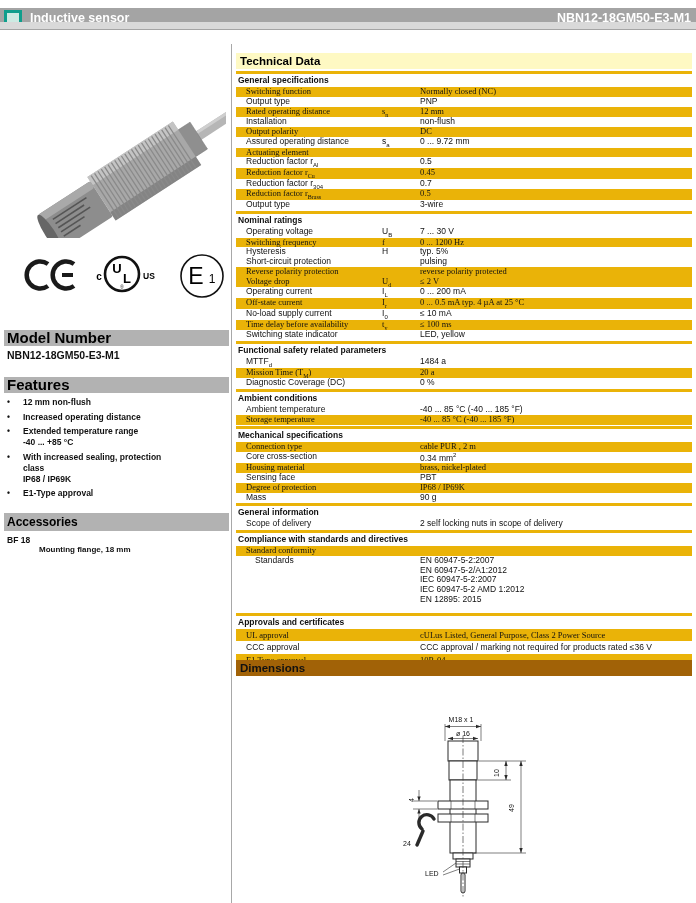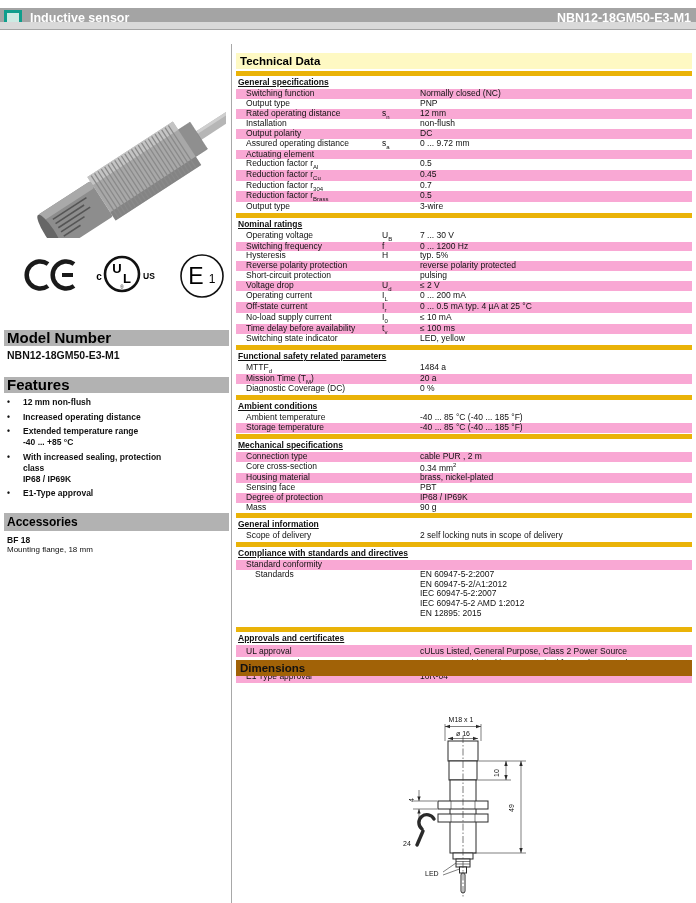--- a/index.html
+++ b/index.html
@@ -23,33 +23,33 @@
     font-size:15px;font-weight:bold;line-height:16px;padding-left:3px;box-sizing:border-box;color:#000;}
   #bar-model{top:330px;}
   #model-value{position:absolute;left:7px;top:349px;font-size:10.5px;font-weight:bold;}
   #bar-features{top:377px;}
   .features{position:absolute;left:7px;top:397px;width:218px;margin:0;padding:0;list-style:none;}
   .features li{display:flex;margin-bottom:3.5px;font-size:8.5px;font-weight:bold;line-height:11px;}
   .features .dot{width:16px;flex:0 0 16px;}
   #bar-acc{top:513px;height:18px;line-height:18px;font-size:12px;}
   .acc-item{position:absolute;left:7px;top:535px;font-size:8.5px;line-height:10px;}
   .acc-item .nm{font-weight:bold;}
-  .acc-item .ds{font-size:8px;font-weight:normal;}
+  .acc-item .ds{font-size:8px;font-weight:bold;margin-left:32px;}
 
   
   .right-col{position:absolute;left:236px;top:53px;width:456px;}
   .main-title{height:16px;background:#fef9c3;font-size:11.5px;font-weight:bold;
     line-height:16px;padding-left:4px;color:#000;}
   #tech-rows{margin-top:2px;}
-  .sec-h{font-weight:bold;font-size:8.5px;border-top:5px solid #eab308;
-    padding:1.8px 0 1.4px 2px;margin-top:1px;line-height:9.8px;text-decoration:underline;}
+  .sec-h{font-weight:bold;font-size:8.5px;border-top:3px solid #eab308;
+    padding:1.8px 0 1.4px 2px;margin-top:1px;line-height:9.8px;}
   .sec-h.gap{margin-top:8px;}
   .trow{display:grid;grid-template-columns:136px 38px 1fr;padding-left:10px;
     font-size:8.5px;line-height:9.8px;min-height:9.8px;align-items:start;}
-  .trow.shade{background:#f9a8d4;}
+  .trow.shade{background:#eab308;font-family:Liberation Serif, serif;}
   .trow.tall{line-height:12.6px;min-height:12.6px;}
   .tl.ind2{padding-left:9px;}
   sub{font-size:6px;line-height:1;}
   sup{font-size:6px;line-height:1;}
 
   .dim-bar{position:absolute;left:236px;top:660px;width:456px;height:16px;background:#a16207;
     font-size:11.5px;font-weight:bold;line-height:16px;padding-left:4px;box-sizing:border-box;}
   .dim-draw{position:absolute;left:385px;top:698px;}
   .dim-draw text{font-size:7px;fill:#111;}
   .dln{stroke:#2a2a2a;stroke-width:0.6;}
@@ -262,32 +262,32 @@
           <div><span>0 ... 1200 Hz</span></div>
         </span>
       </div>
       <div class="trow">
         <span class="tl"><span>Hysteresis</span></span>
         <span class="ts"><span>H</span></span>
         <span class="tv">
           <div><span>typ. 5%</span></div>
         </span>
       </div>
+      <div class="trow">
+        <span class="tl"><span>Short-circuit protection</span></span>
+        <span class="ts"></span>
+        <span class="tv">
+          <div><span>pulsing</span></div>
+        </span>
+      </div>
       <div class="trow shade">
         <span class="tl"><span>Reverse polarity protection</span></span>
         <span class="ts"></span>
         <span class="tv">
           <div><span>reverse polarity protected</span></div>
-        </span>
-      </div>
-      <div class="trow">
-        <span class="tl"><span>Short-circuit protection</span></span>
-        <span class="ts"></span>
-        <span class="tv">
-          <div><span>pulsing</span></div>
         </span>
       </div>
       <div class="trow shade">
         <span class="tl"><span>Voltage drop</span></span>
         <span class="ts"><span>U</span><sub>d</sub></span>
         <span class="tv">
           <div><span>≤ 2 V</span></div>
         </span>
       </div>
       <div class="trow">

